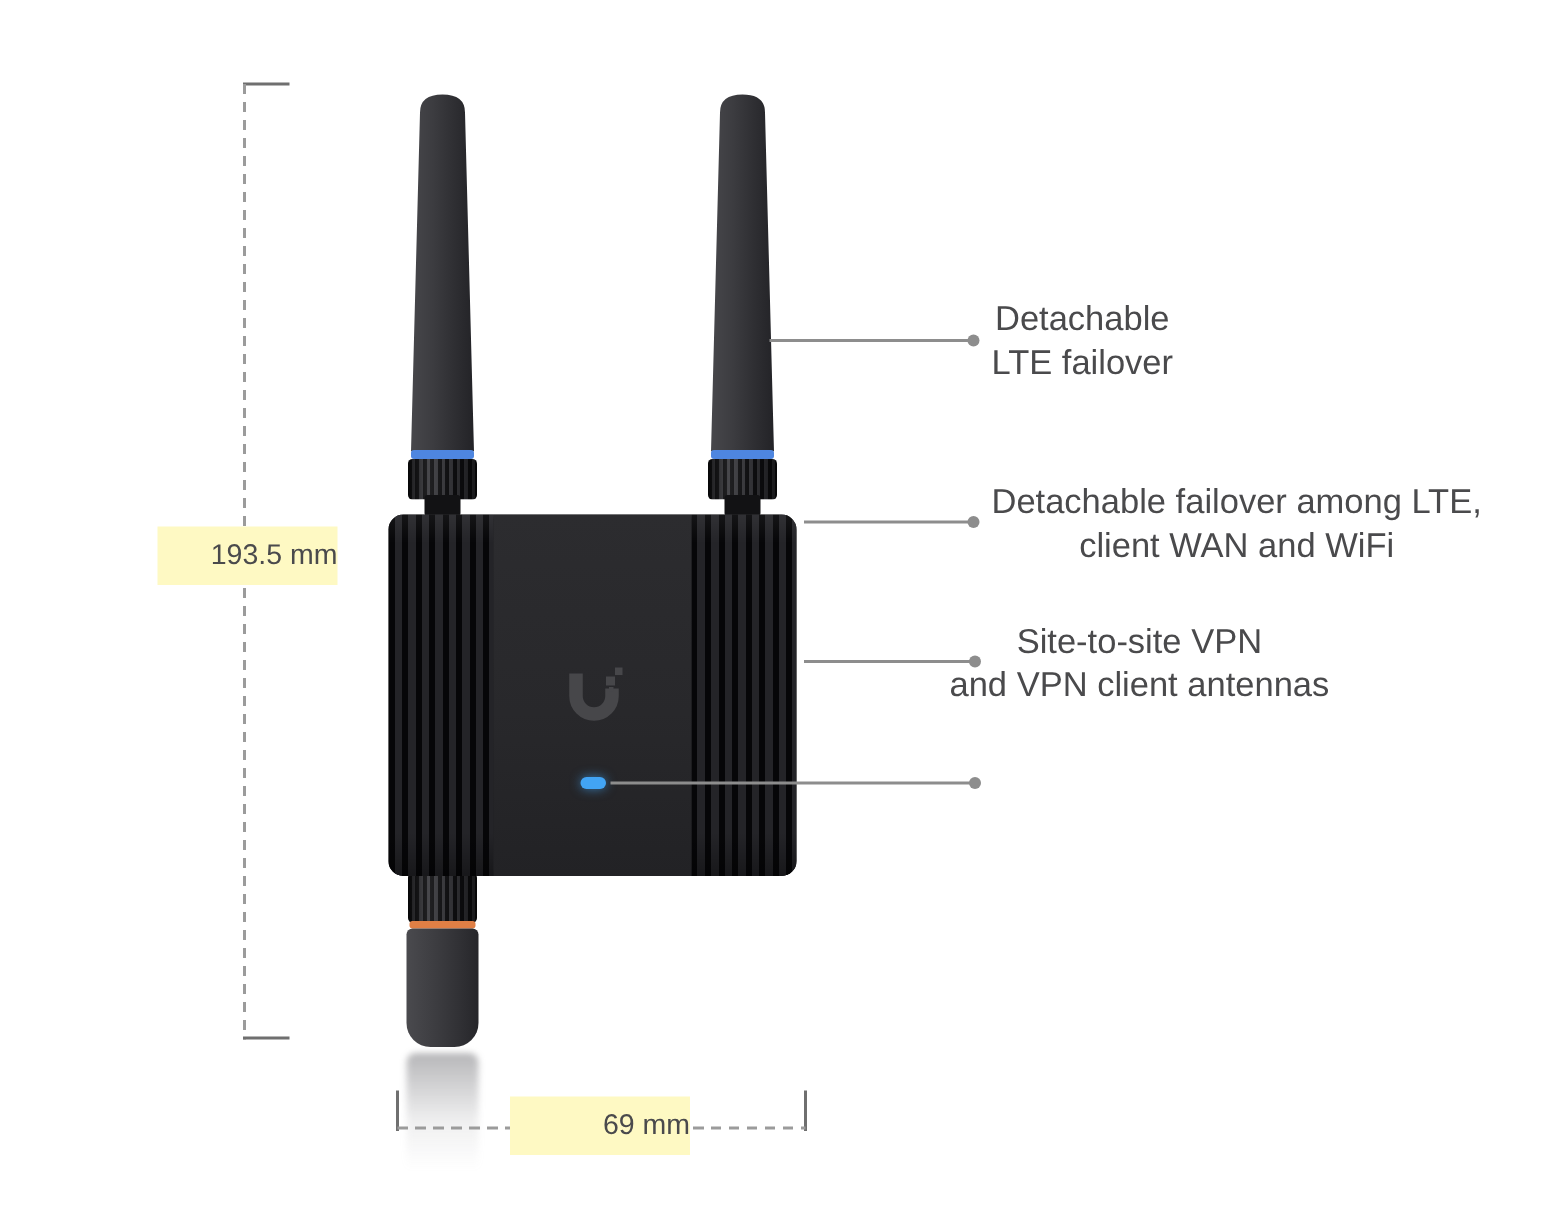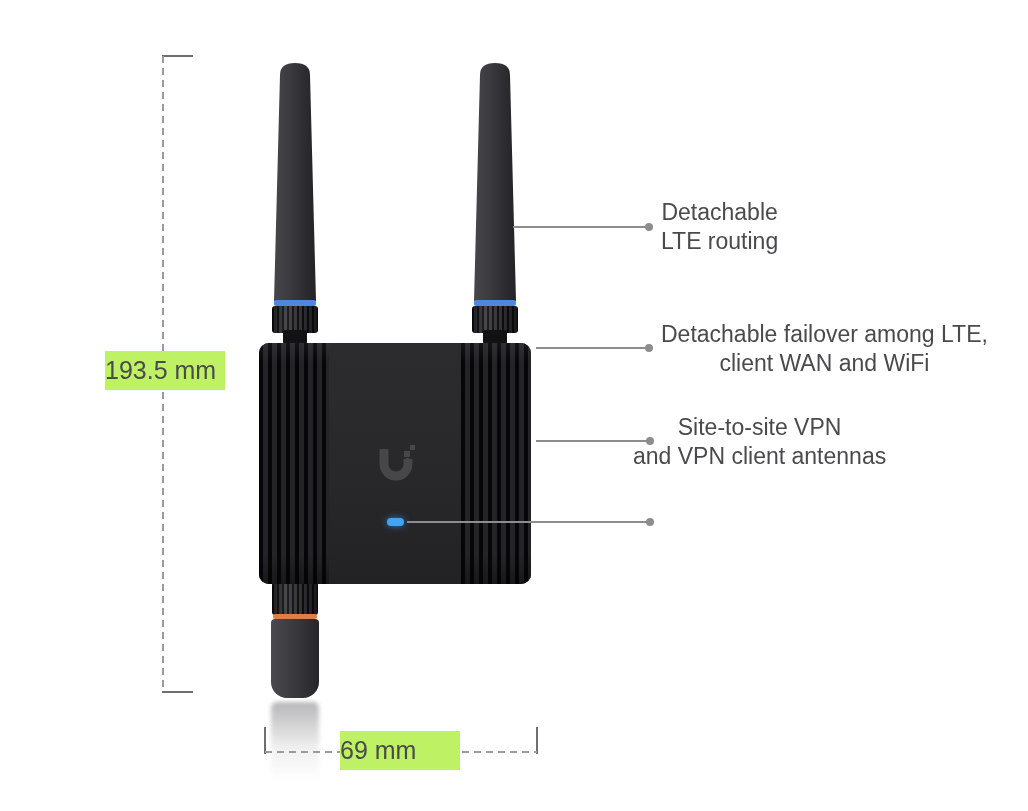--- a/index.html
+++ b/index.html
@@ -7,22 +7,22 @@
     position:relative;width:1028px;height:811px;background:#ffffff;
     font-family:"Liberation Sans",sans-serif;overflow:hidden;
   }
   .abs{position:absolute;}
   
   .vdash{width:2px;background:repeating-linear-gradient(180deg,#9b9b9b 0 7px,transparent 7px 12px);}
   .hdash{height:2px;background:repeating-linear-gradient(90deg,#9b9b9b 0 7px,transparent 7px 12px);}
   .tick-h{height:2px;background:#6f6f6f;}
   .tick-v{width:2px;background:#6f6f6f;}
   .dim-label{
-    font-size:25px;line-height:29px;color:#4a4a4c;text-align:left;
-    background:#bef264;padding:5px 0;
+    font-size:19px;line-height:29px;color:#4a4a4c;text-align:right;
+    background:#fef9c3;padding:5px 0;
   }
   
   .leader{height:2px;background:#8d8d8d;}
   .leader-dot{width:8px;height:8px;border-radius:50%;background:#8d8d8d;}
   .callout{font-size:23px;line-height:29px;color:#4a4a4c;white-space:nowrap;}
   .callout span{display:block;text-align:center;}
   
   .ant-ring{height:6px;border-radius:2px;}
   .knurl{
     background:
@@ -121,21 +121,21 @@
   <div class="abs leader-dot" style="left:645px;top:344px;"></div>
 
   <div class="abs leader" style="left:536px;top:440px;width:111px;"></div>
   <div class="abs leader-dot" style="left:646px;top:437px;"></div>
 
   <div class="abs leader" style="left:407px;top:521px;width:240px;"></div>
   <div class="abs leader-dot" style="left:646px;top:518px;"></div>
 
   <div class="abs callout" style="left:661px;top:198px;">
     <span>Detachable</span>
-    <span>LTE routing</span>
+    <span>LTE failover</span>
   </div>
   <div class="abs callout" style="left:661px;top:320px;">
     <span>Detachable failover among LTE,</span>
     <span>client WAN and WiFi</span>
   </div>
   <div class="abs callout" style="left:633px;top:413px;">
     <span>Site-to-site VPN</span>
     <span>and VPN client antennas</span>
   </div>
 

